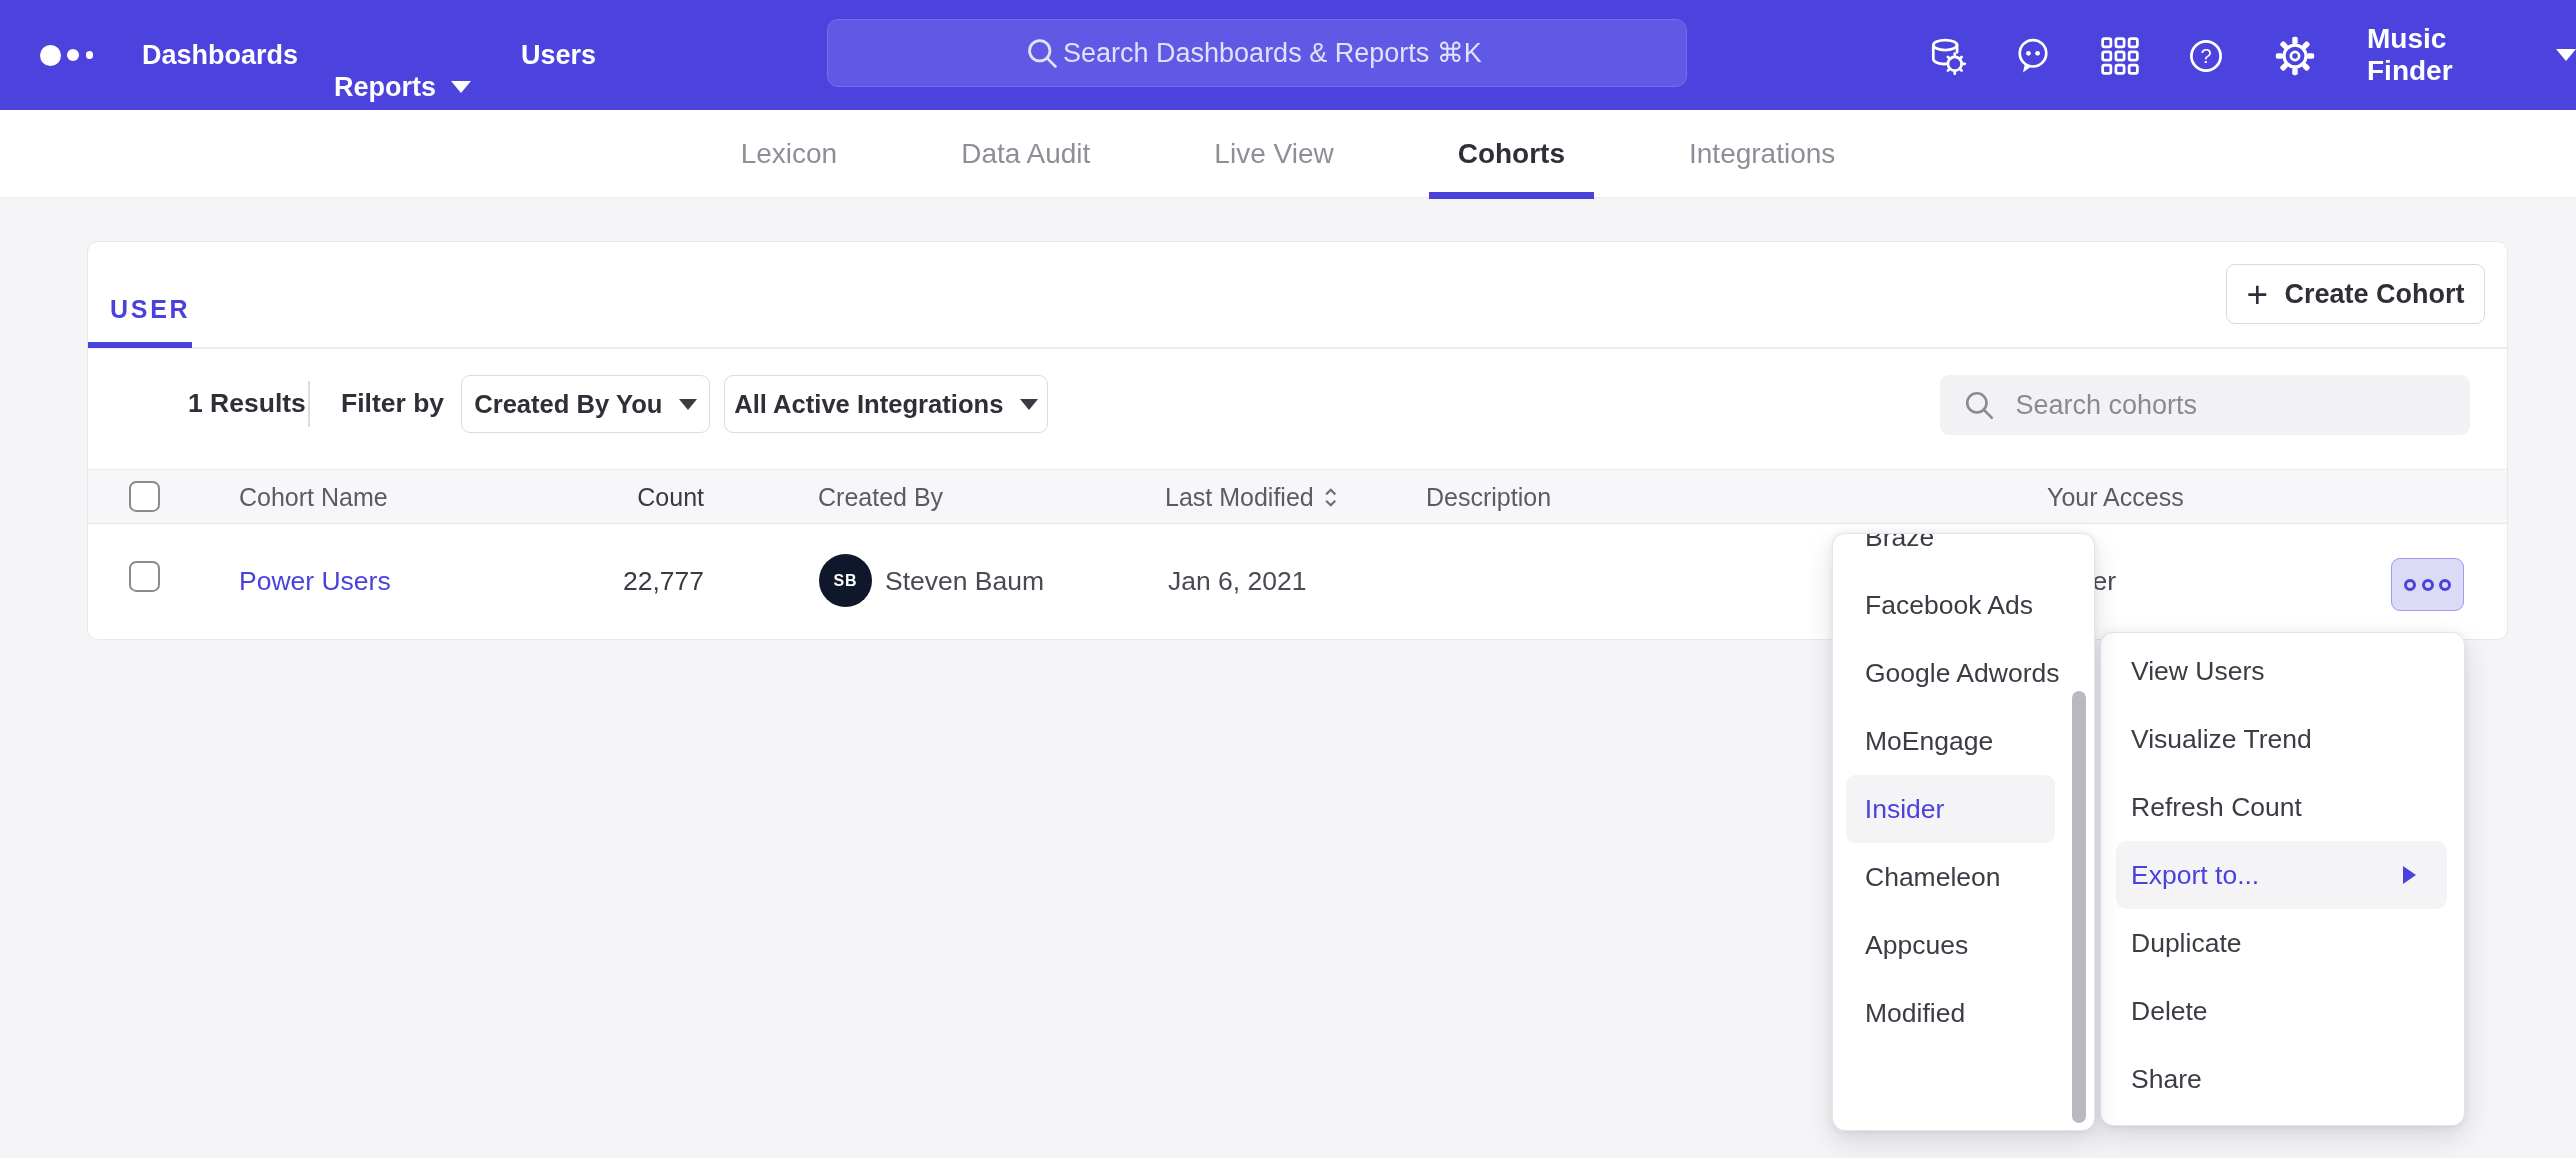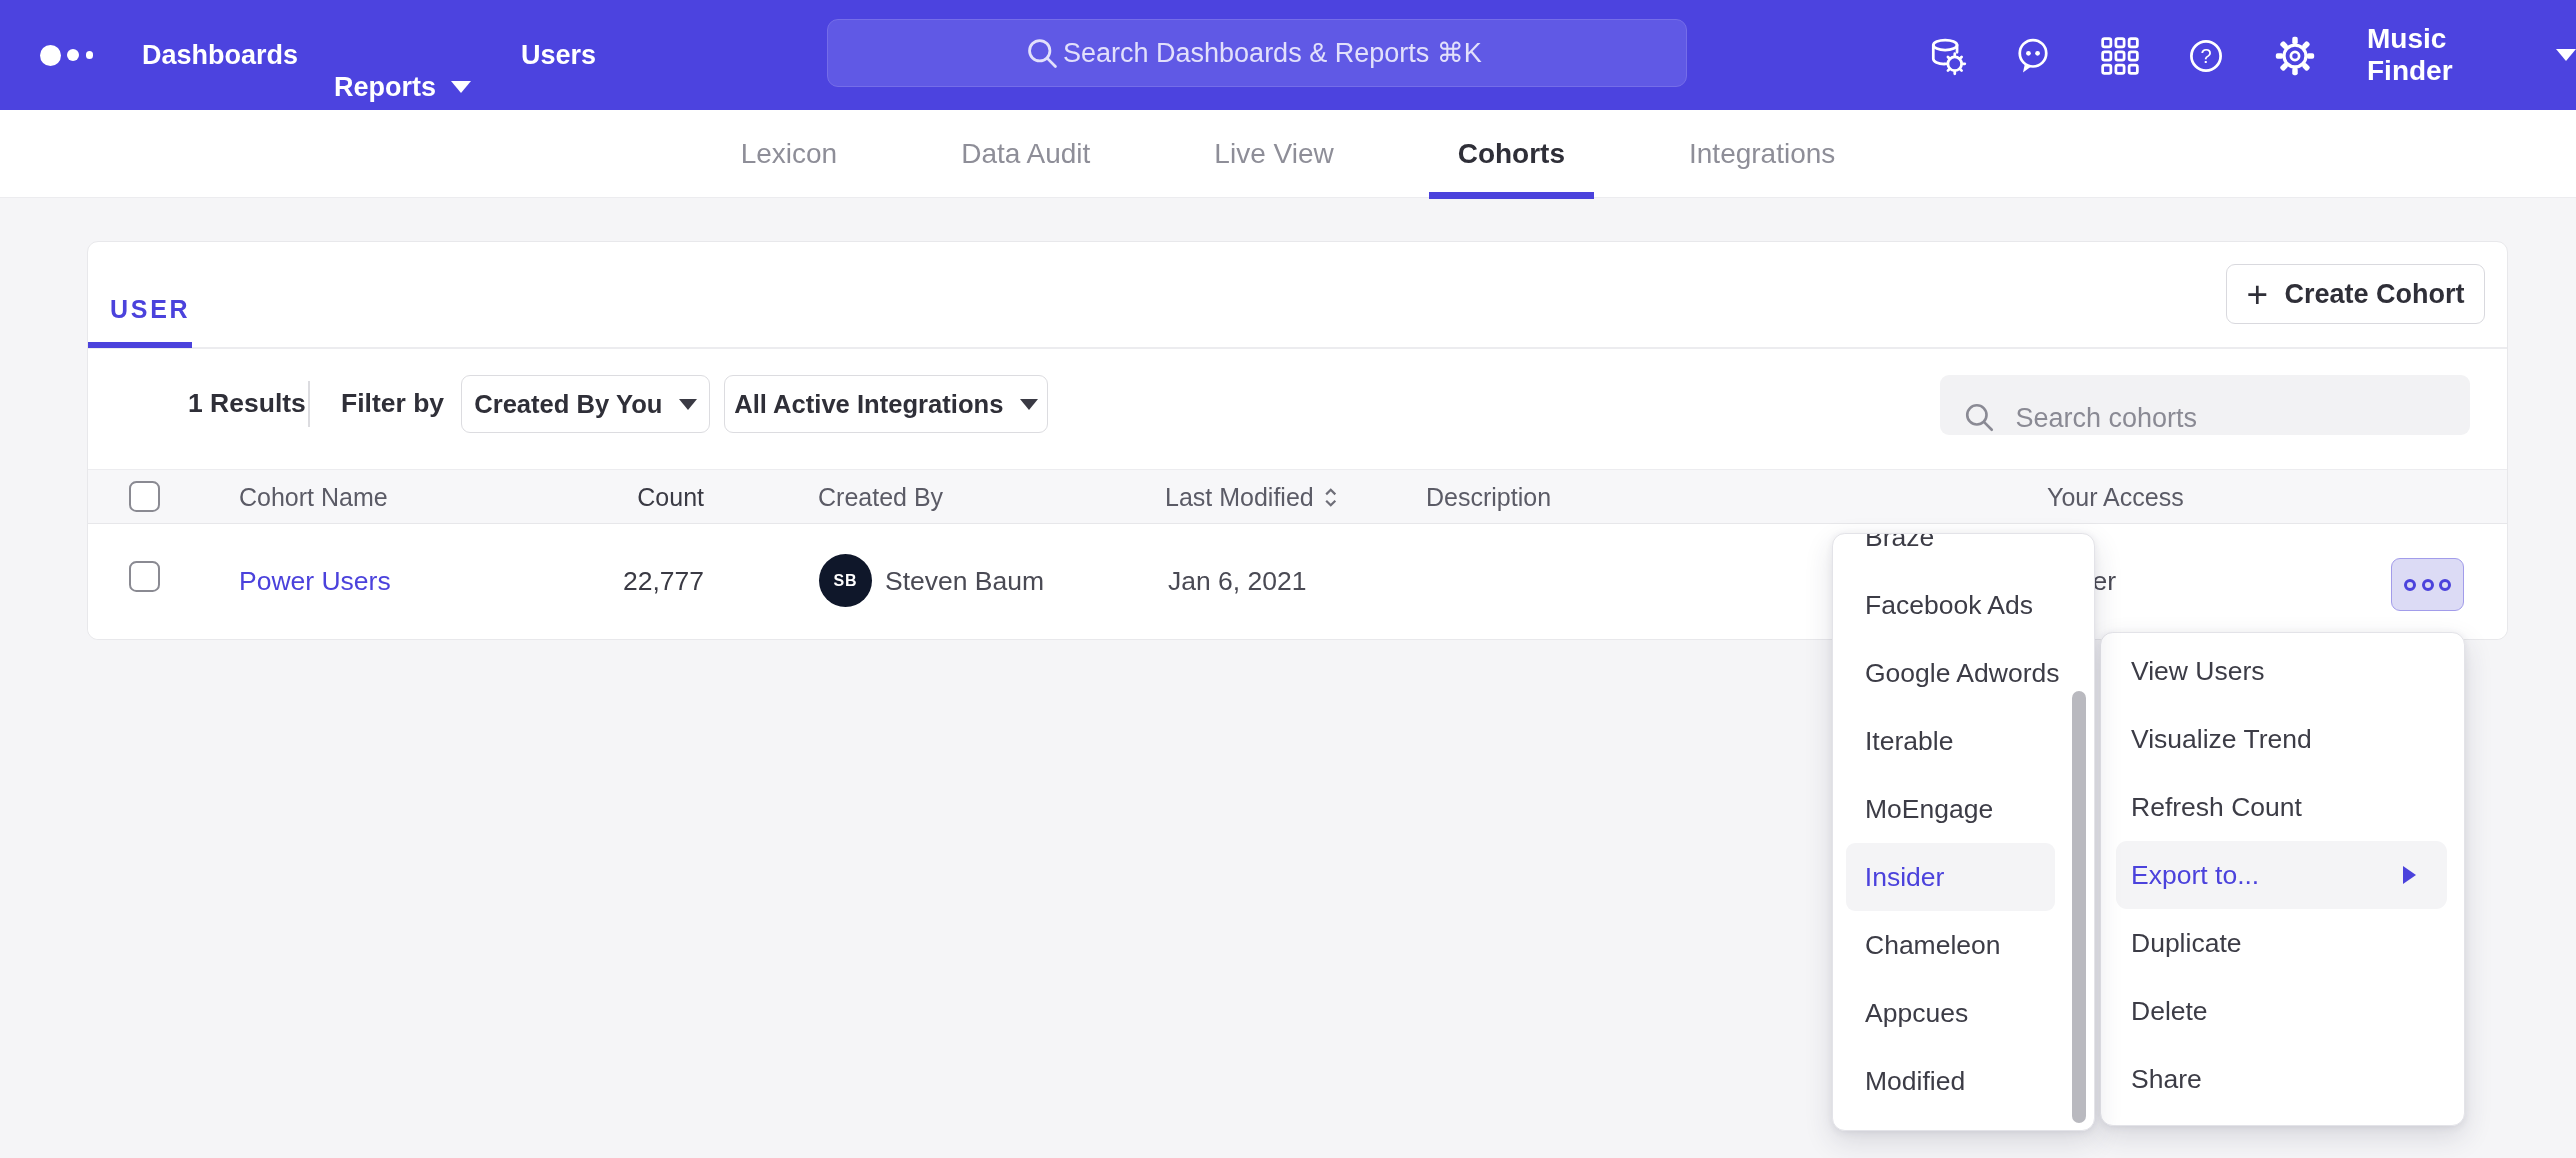--- a/index.html
+++ b/index.html
@@ -47,21 +47,21 @@
   .plus-glyph { font-size:37px; font-weight:normal; line-height:37px; color:#2F2F38; }
   
   .results { position:absolute; left:100px; top:146px; font-size:26.5px; font-weight:bold; color:#2F2F38; }
   .vdivider { position:absolute; left:220px; top:139px; width:1.8px; height:46px; background:#DCDCE0; }
   .filterby { position:absolute; left:253px; top:146px; font-size:26.5px; font-weight:bold; color:#2F2F38; }
   .filter-btn { position:absolute; top:133px; height:58px; background:#fff; border:1.8px solid #DCDCE0; border-radius:9px;
                 display:flex; align-items:center; justify-content:center; gap:16.4px;
                 font-size:25.6px; font-weight:bold; color:#2F2F38; cursor:pointer; }
   .filter-caret { width:0; height:0; border-left:9px solid transparent; border-right:9px solid transparent; border-top:11px solid #3A3A44; }
   .cohort-search { position:absolute; left:1852px; top:133px; width:530px; height:60px; background:#F2F2F4;
-                   border-radius:9px; display:flex; align-items:flex-end; gap:16.4px; padding-left:22px; }
+                   border-radius:9px; display:flex; align-items:center; gap:16.4px; padding-left:22px; }
   .cohort-search input { width:384px; background:transparent; border:none; outline:none;
                          font-family:"Liberation Sans",sans-serif; font-size:27px; color:#55555F; }
   .cohort-search input::placeholder { color:#8A8A94; opacity:1; }
   
   .thead { position:absolute; left:0; top:227px; width:100%; height:55px; background:#F7F7F9;
            border-top:0.9px solid #ECECEF; border-bottom:0.9px solid #E7E7EA; }
   .th { position:absolute; top:12.8px; font-size:25px; color:#5B5B66; white-space:nowrap; }
   .trow { position:absolute; left:0; top:282px; width:100%; height:115px; background:#fff; border-radius:0 0 11px 11px; }
   .td { position:absolute; top:42px; font-size:26.5px; color:#4A4A54; white-space:nowrap; }
   .checkbox { width:31px; height:31px; border:2.7px solid #8A8A92; border-radius:7.3px; background:#fff; position:absolute; cursor:pointer; }
@@ -266,21 +266,20 @@
   <span class="ring"></span>
   <span class="ring"></span>
   <span class="ring"></span>
 </div>
 
 <div class="menu menu-export">
   <ul>
     <li>Braze</li>
     <li>Facebook Ads</li>
     <li>Google Adwords</li>
-    <li>Iterable</li>
     <li>MoEngage</li>
     <li class="sel">Insider</li>
     <li>Chameleon</li>
     <li>Appcues</li>
     <li>Modified</li>
   </ul>
   <div class="scroll-thumb"></div>
 </div>
 
 <div class="menu menu-ctx">

